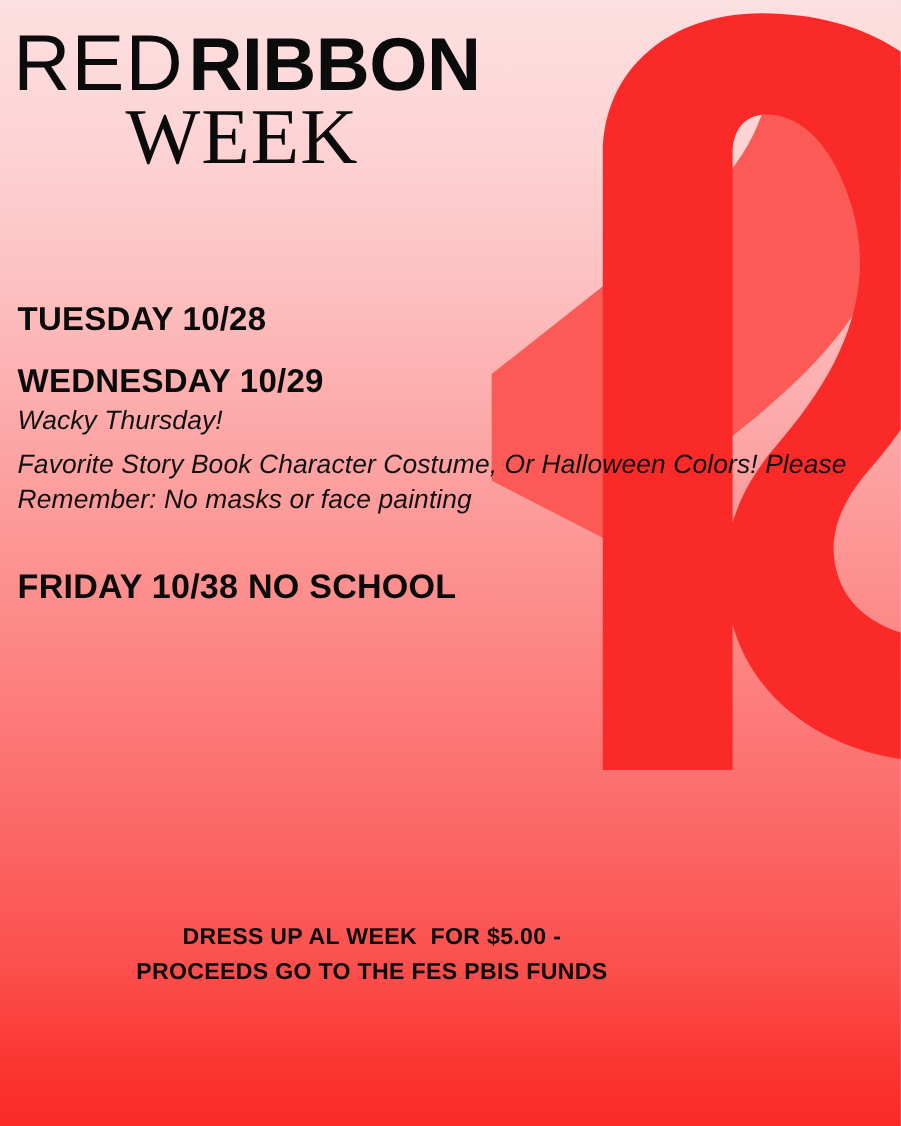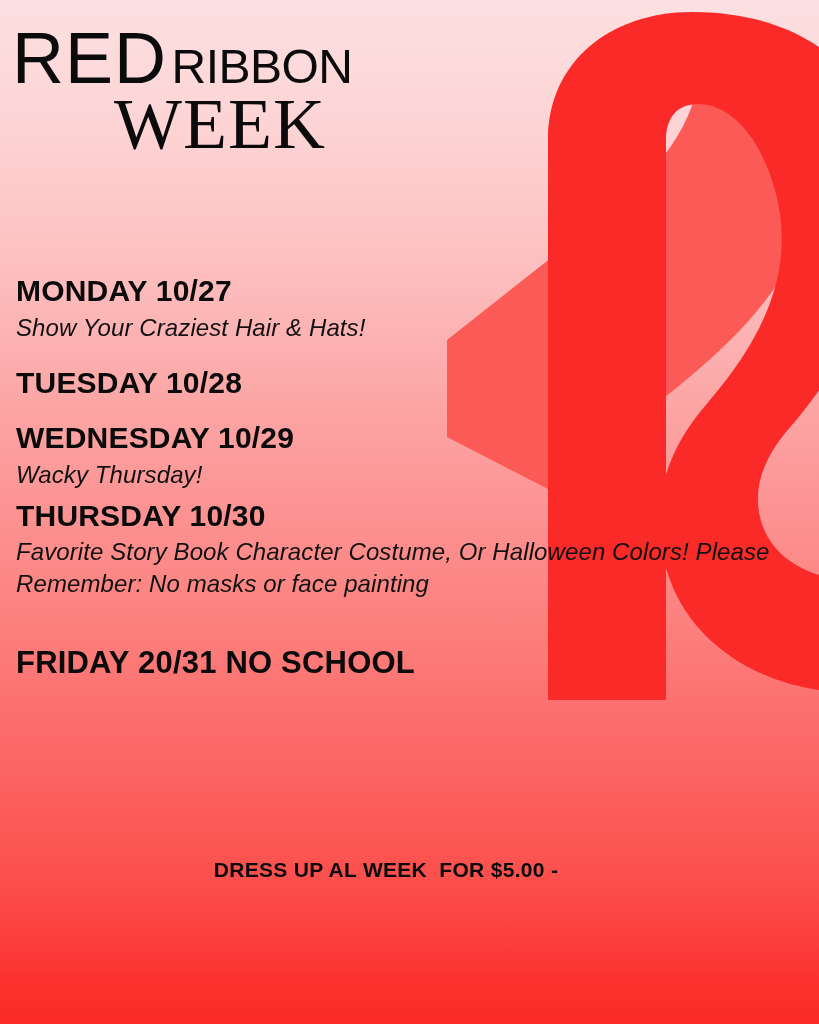--- a/index.html
+++ b/index.html
@@ -69,22 +69,22 @@
     color:#0B0B0B;
     font-family:Liberation Serif, serif;
   }
   .t-light {
     font-size:72px;
     font-weight:300;
     letter-spacing:1px;
     font-stretch:condensed;
   }
   .t-bold {
-    font-size:48px;
-    font-weight:400;
+    font-size:68px;
+    font-weight:700;
     letter-spacing:-0.5px;
   }
 
   
   #schedule {
     position:absolute;
     left:16px;
     top:274px;
     width:760px;
   }
@@ -109,24 +109,23 @@
   .day-entry.e1 { margin-bottom:22px; }
   .day-entry.e2 { margin-bottom:22px; }
   .day-entry.e3 { margin-bottom:8px; }
   .day-entry.e4 { margin-bottom:46px; }
   .day-entry.no-desc .day-head { font-size:31px; }
 
   
   #footer {
     position:absolute;
     left:0;
-    top:854px;
+    top:836px;
     width:676px;
     text-align:center;
-    margin-left:48px;
   }
   .footer-line {
     font-size:21px;
     font-weight:900;
     letter-spacing:0.3px;
     color:#0B0B0B;
     line-height:1.5;
     white-space:pre;
   }
 </style>
@@ -176,42 +175,38 @@
     </svg>
   </div>
 
   <div class="title-block">
     <div class="title-line-1"><span class="t-light">RED</span> <span class="t-bold">RIBBON</span></div>
     <div class="title-line-2"><span class="t-light">WEEK</span></div>
   </div>
 
   <div id="schedule">
 
-    <div class="day-entry e1">
-      <div class="day-head">MONDAY 10/27</div>
-      <div class="day-desc">Show Your Craziest Hair &amp; Hats!</div>
-    </div>
 
     <div class="day-entry e2">
       <div class="day-head">TUESDAY 10/28</div>
     </div>
 
     <div class="day-entry e3">
       <div class="day-head">WEDNESDAY 10/29</div>
       <div class="day-desc">Wacky Thursday!</div>
     </div>
 
     <div class="day-entry e4">
-      <div class="day-head">THURSDAY 10/30</div>
       <div class="day-desc">Favorite Story Book Character Costume, Or Halloween Colors! Please Remember: No masks or face painting</div>
     </div>
 
     <div class="day-entry no-desc">
-      <div class="day-head">FRIDAY 20/31 NO SCHOOL</div>
+      <div class="day-head">FRIDAY 10/38 NO SCHOOL</div>
     </div>
 
   </div>
 
   <div id="footer">
     <div class="footer-line">DRESS UP AL WEEK  FOR $5.00 -</div>
+    <div class="footer-line">PROCEEDS GO TO THE FES PBIS FUNDS</div>
   </div>
 
 </div>
 
 </body></html>

